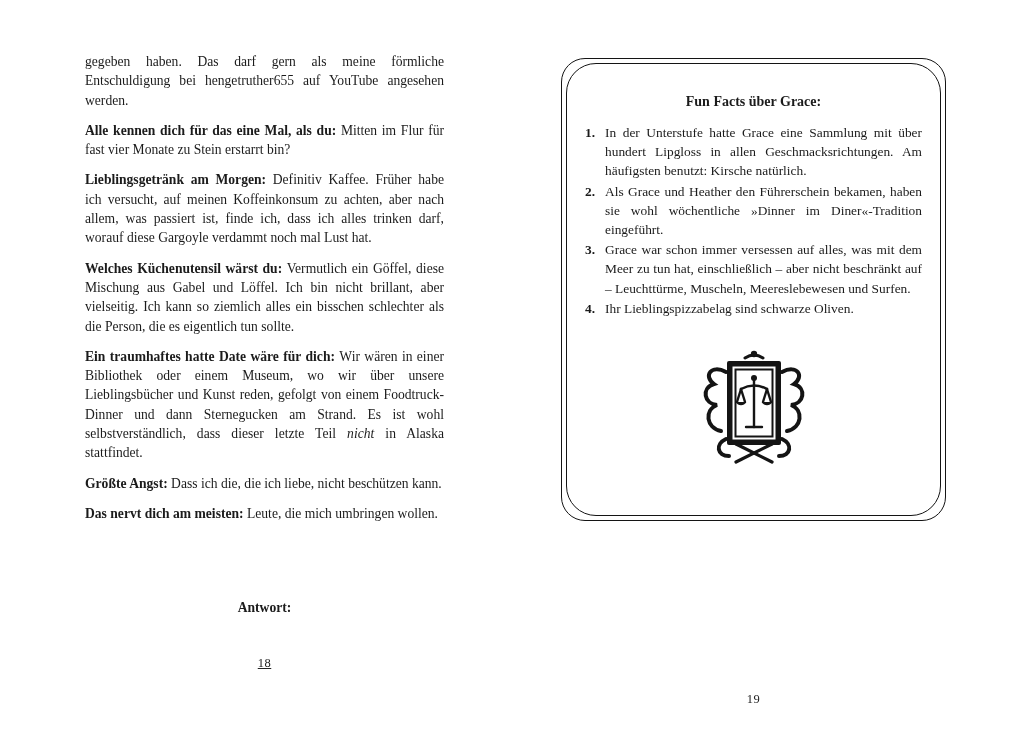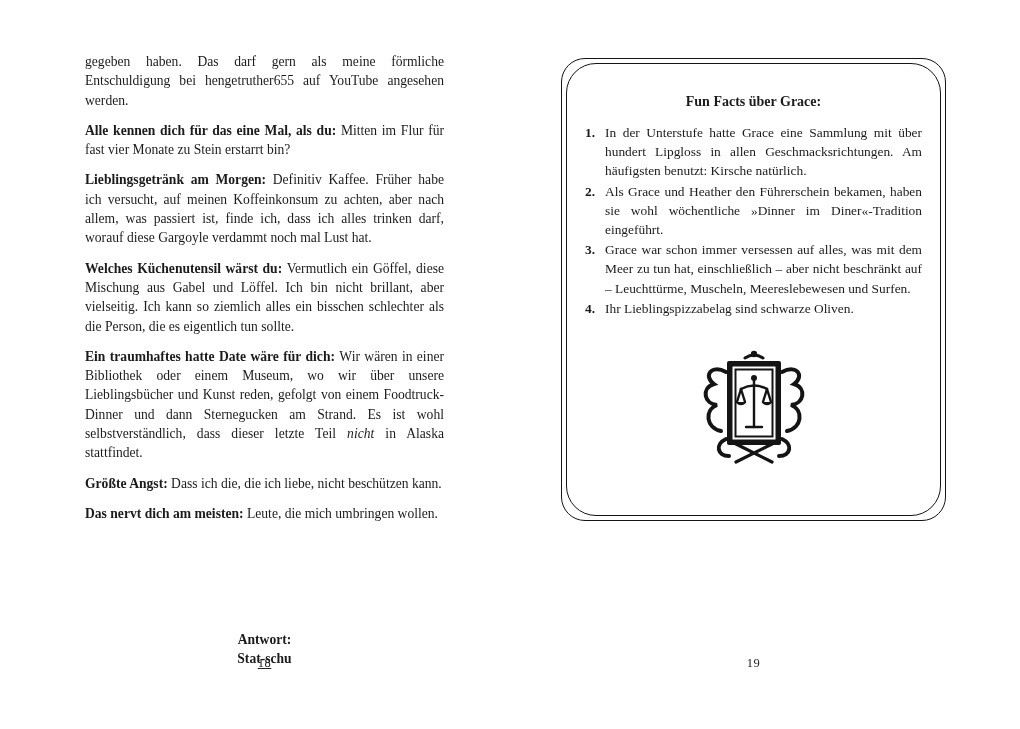--- a/index.html
+++ b/index.html
@@ -13,28 +13,28 @@
   
   .text-col{position:absolute;left:85px;top:52px;width:359px;}
   .text-col p{
     margin:0 0 11px 0;font-size:13.6px;line-height:19.3px;
     text-align:justify;
   }
   .bold{font-weight:700;}
   .italic{font-style:italic;}
   .answer-block{
     position:absolute;left:85px;top:598px;width:359px;
-    text-align:center;font-weight:700;font-size:13.6px;line-height:19.3px;margin-top:32px;
+    text-align:center;font-weight:700;font-size:13.6px;line-height:19.3px;
   }
   .pagenum{
     position:absolute;top:656px;font-size:12.5px;letter-spacing:.5px;
     text-align:center;color:#222;
   }
   .pagenum-left{left:85px;width:359px;text-decoration:underline;}
-  .pagenum-right{left:561px;width:385px;}
+  .pagenum-right{left:561px;width:385px;margin-top:36px;}
 
   
   .facts-box{
     position:absolute;left:561px;top:58px;width:385px;height:463px;
     border:1.6px solid #141414;border-radius:24px;padding:4px;
     box-sizing:border-box;background:#fff;
   }
   .facts-inner{
     width:100%;height:100%;box-sizing:border-box;
     border:1.3px solid #141414;border-radius:30px;
@@ -64,21 +64,20 @@
       <p><span class="bold">Alle kennen dich für das eine Mal, als du: </span><span>Mitten im Flur für fast vier Monate zu Stein erstarrt bin?</span></p>
       <p><span class="bold">Lieblingsgetränk am Morgen: </span><span>Definitiv Kaffee. Früher habe ich versucht, auf meinen Koffeinkonsum zu achten, aber nach allem, was passiert ist, finde ich, dass ich alles trinken darf, worauf diese Gargoyle verdammt noch mal Lust hat.</span></p>
       <p><span class="bold">Welches Küchenutensil wärst du: </span><span>Vermutlich ein Göffel, diese Mischung aus Gabel und Löffel. Ich bin nicht brillant, aber vielseitig. Ich kann so ziemlich alles ein bisschen schlechter als die Person, die es eigentlich tun sollte.</span></p>
       <p><span class="bold">Ein traumhaftes hatte Date wäre für dich: </span><span>Wir wären in einer Bibliothek oder einem Museum, wo wir über unsere Lieblingsbücher und Kunst reden, gefolgt von einem Foodtruck-Dinner und dann Sternegucken am Strand. Es ist wohl selbstverständlich, dass dieser letzte Teil </span><span class="italic">nicht</span><span> in Alaska stattfindet.</span></p>
       <p><span class="bold">Größte Angst: </span><span>Dass ich die, die ich liebe, nicht beschützen kann.</span></p>
       <p><span class="bold">Das nervt dich am meisten: </span><span>Leute, die mich umbringen wollen.</span></p>
     </div>
 
   <div class="answer-block">
     <div>Antwort:</div>
-    <div>Stat-schu</div>
   </div>
 
   <div class="pagenum pagenum-left">18</div>
 
   <div class="facts-box">
     <div class="facts-inner">
       <h3 class="facts-title">Fun Facts über Grace:</h3>
       <div class="facts-list">
           <div class="fact">
             <span class="fact-num">1.</span>

